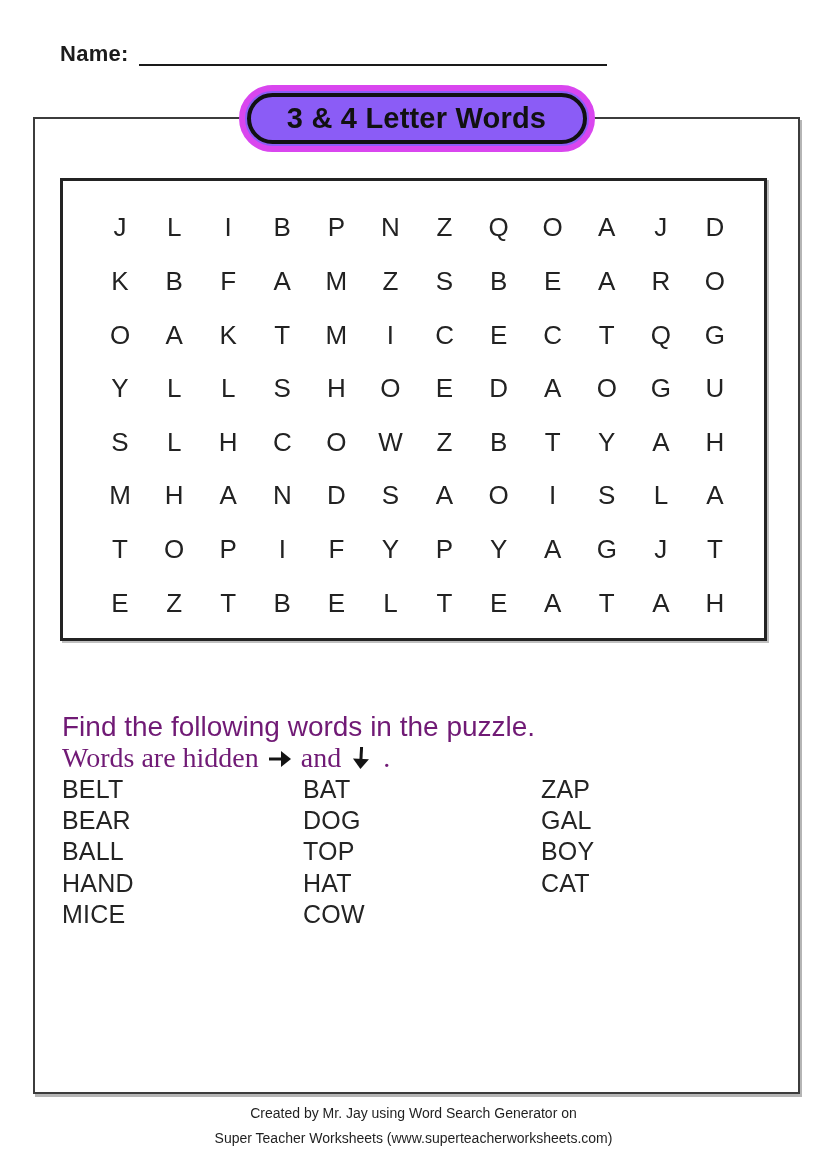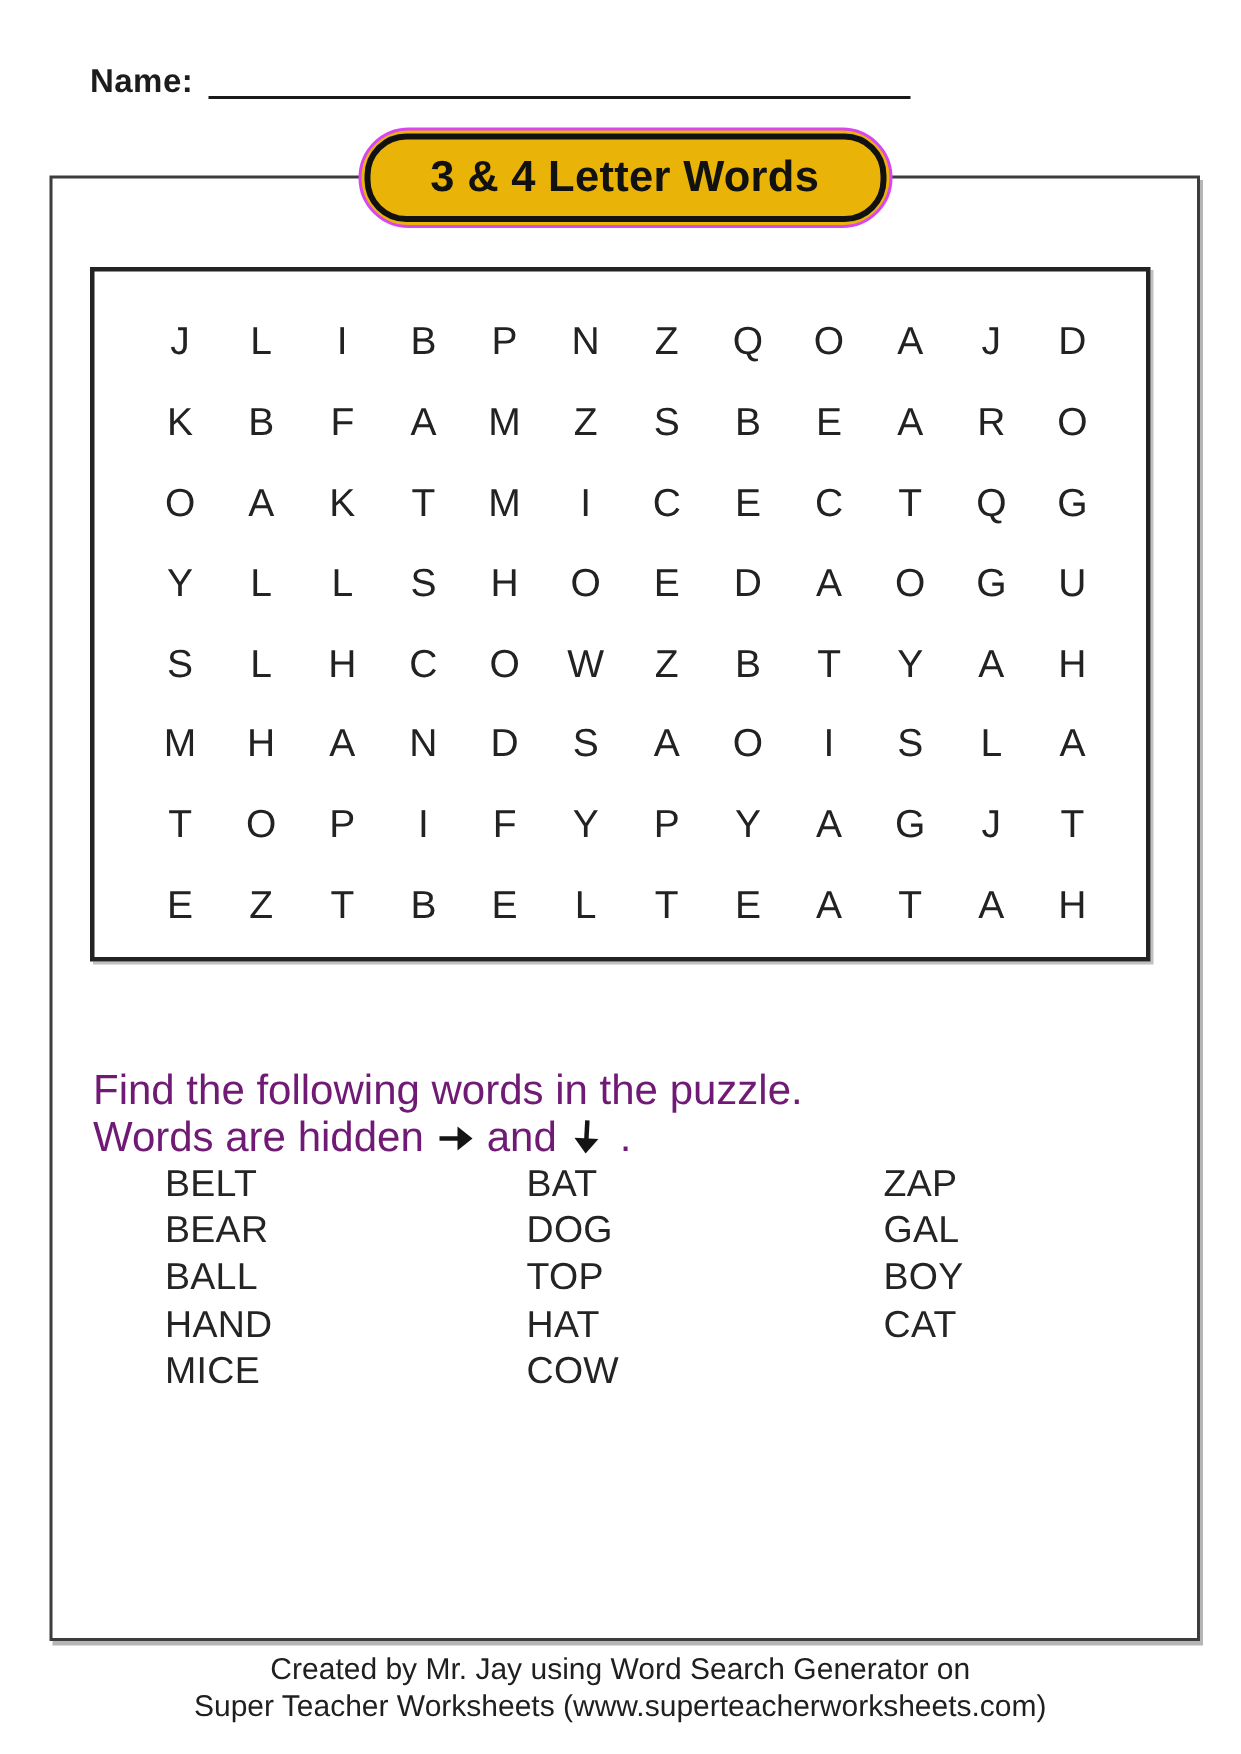--- a/index.html
+++ b/index.html
@@ -22,21 +22,21 @@
   .outer-box {
     position:absolute; left:33px; top:117px; width:767px; height:977px;
     border:2px solid #3c3c3c; background:#ffffff;
     box-shadow:2px 3px 0 rgba(120,120,120,0.55);
   }
 
   
   .title-pill {
     position:absolute; top:-34px; left:50%; transform:translateX(-50%);
     width:356px; height:67px;
-    background:#eab308; border:2px solid #d946ef; border-radius:34px;
+    background:#8b5cf6; border:6px solid #d946ef; border-radius:34px;
     padding:2px;
   }
   .title-pill-inner {
     width:100%; height:100%;
     border:4px solid #111111; border-radius:28px;
     display:flex; align-items:center; justify-content:center;
   }
   .title-text { font-size:29px; font-weight:bold; letter-spacing:0.2px; color:#111; }
 
   
@@ -55,39 +55,39 @@
   .cell {
     display:flex; align-items:center; justify-content:center;
     font-size:26px; color:#222222;
   }
 
   
   .instructions {
     position:absolute; left:27px; top:592px;
     font-size:28px; line-height:31px; color:#701a75;
   }
-  .inst-line-2 { display:flex; align-items:center; gap:9px; }
+  .inst-line-2 { display:flex; align-items:center; gap:9px;font-family:Liberation Serif, serif; }
   .arrow-icon { display:inline-block; width:24px; height:24px; }
   .arrow-icon svg { display:block; width:24px; height:24px; }
   .arrow-down { transform:rotate(93deg); }
 
   
   .word-list {
     position:absolute; left:27px; top:655px;
     display:flex; align-items:flex-start;
   }
   .word-col { display:block; }
-  .word-col:nth-child(1) { width:241px;margin-left:48px; }
+  .word-col:nth-child(1) { width:241px; }
   .word-col:nth-child(2) { width:238px; }
   .word { font-size:25px; line-height:31.2px; color:#242424; letter-spacing:0.2px; }
 
   
   .footer {
     position:absolute; left:0; right:0; top:1101px;
-    text-align:center; font-size:20px; line-height:25px; color:#1f1f1f;
+    text-align:center; font-size:14px; line-height:25px; color:#1f1f1f;
   }
 </style>
 </head>
 <body>
 
 <div class="page">
 
   <div class="name-row">
     <span class="name-label">Name:</span>
     <span class="name-line"></span>

